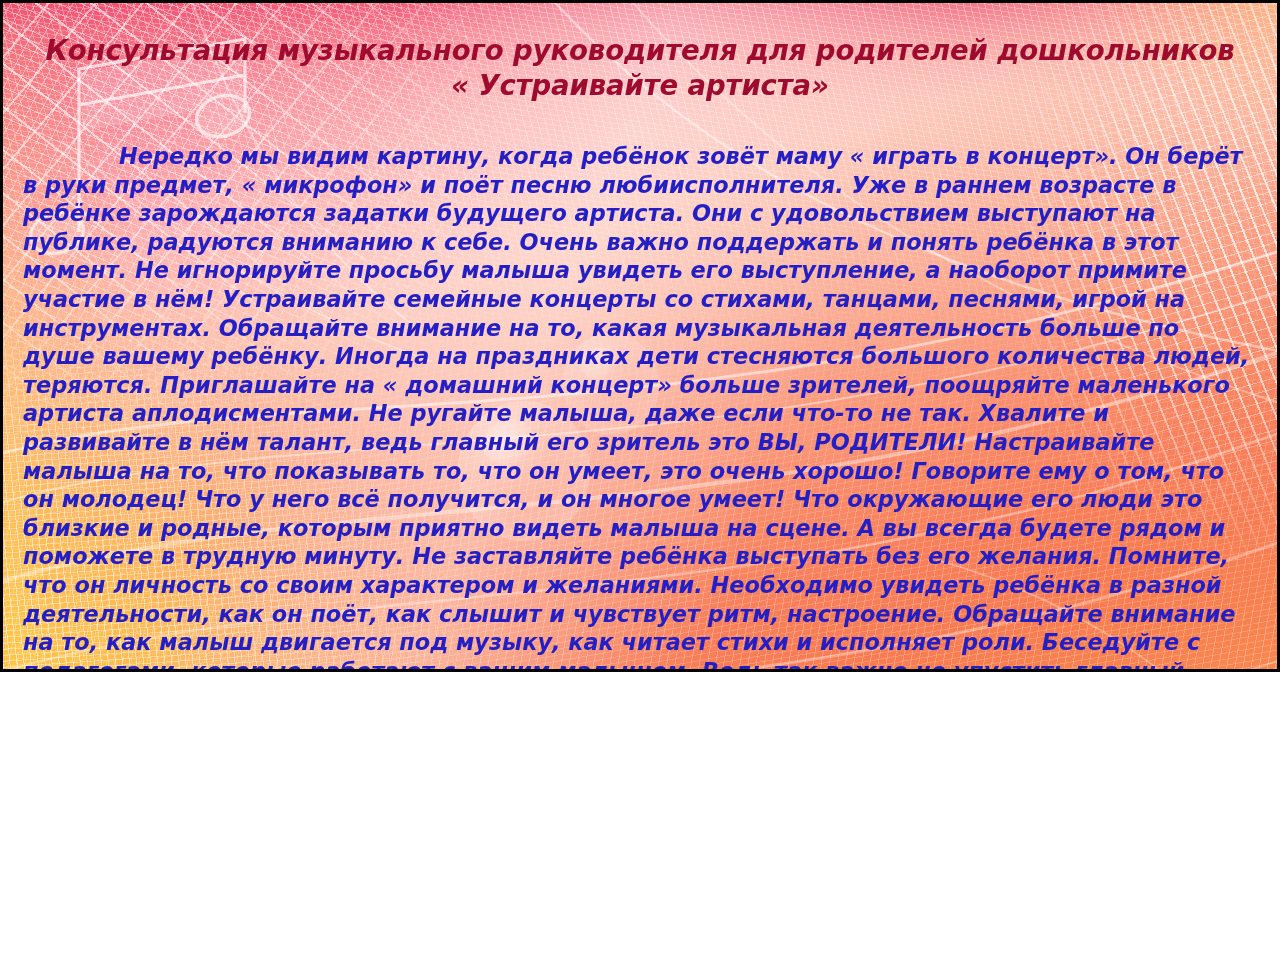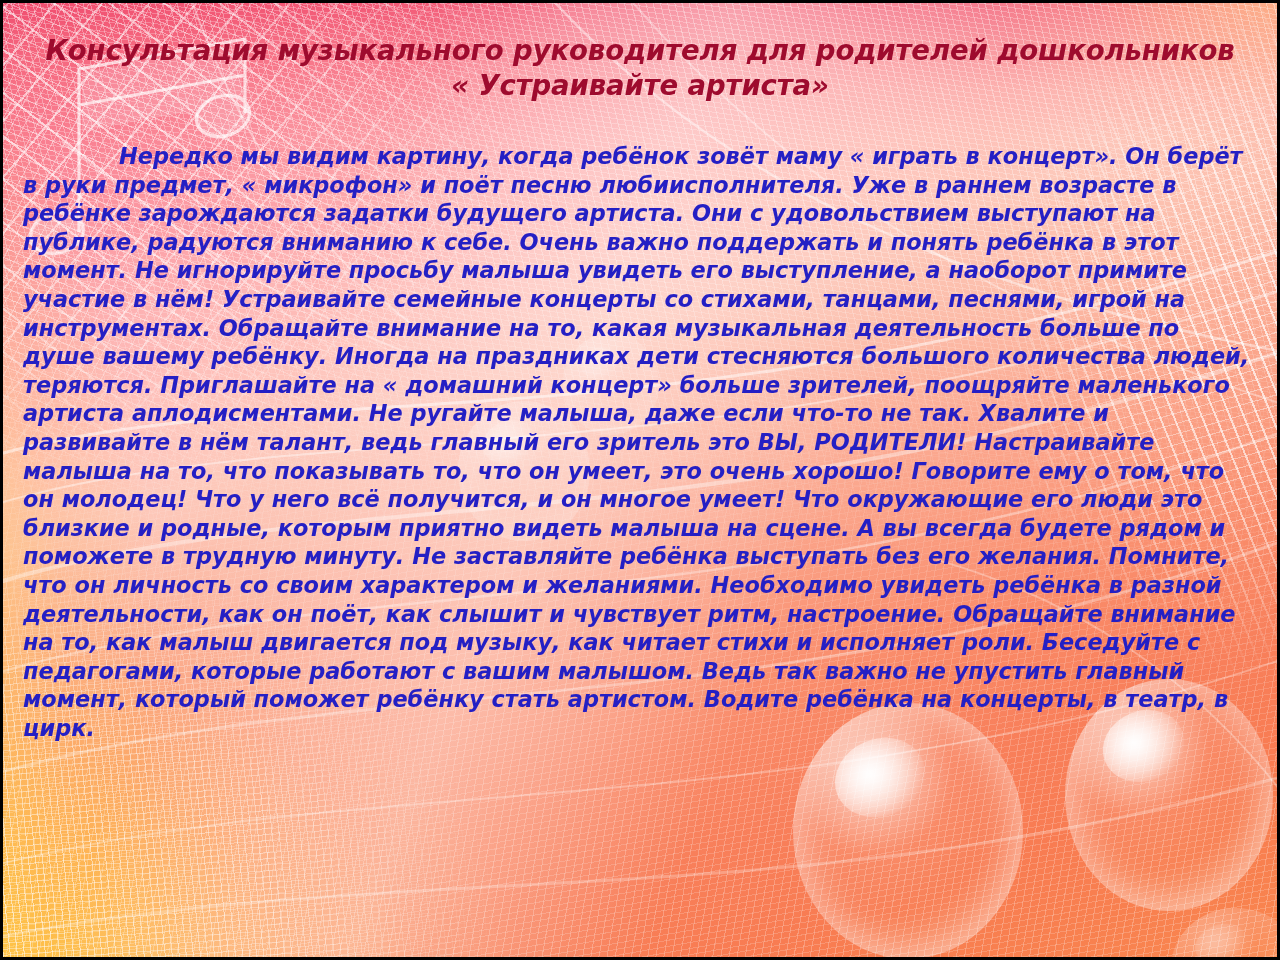--- a/index.html
+++ b/index.html
@@ -7,21 +7,21 @@
     padding: 0;
     background: #ffffff;
   }
   body {
     font-family: "DejaVu Sans", sans-serif;
   }
 
   #slide {
     position: relative;
     width: 1280px;
-    height: 960px;
+    height: 672px;
     overflow: hidden;
     box-sizing: border-box;
     border: 3px solid #000000;
     background: #c4b5fd;
   }
 
   
   .bg-layer {
     position: absolute;
     inset: 0;

